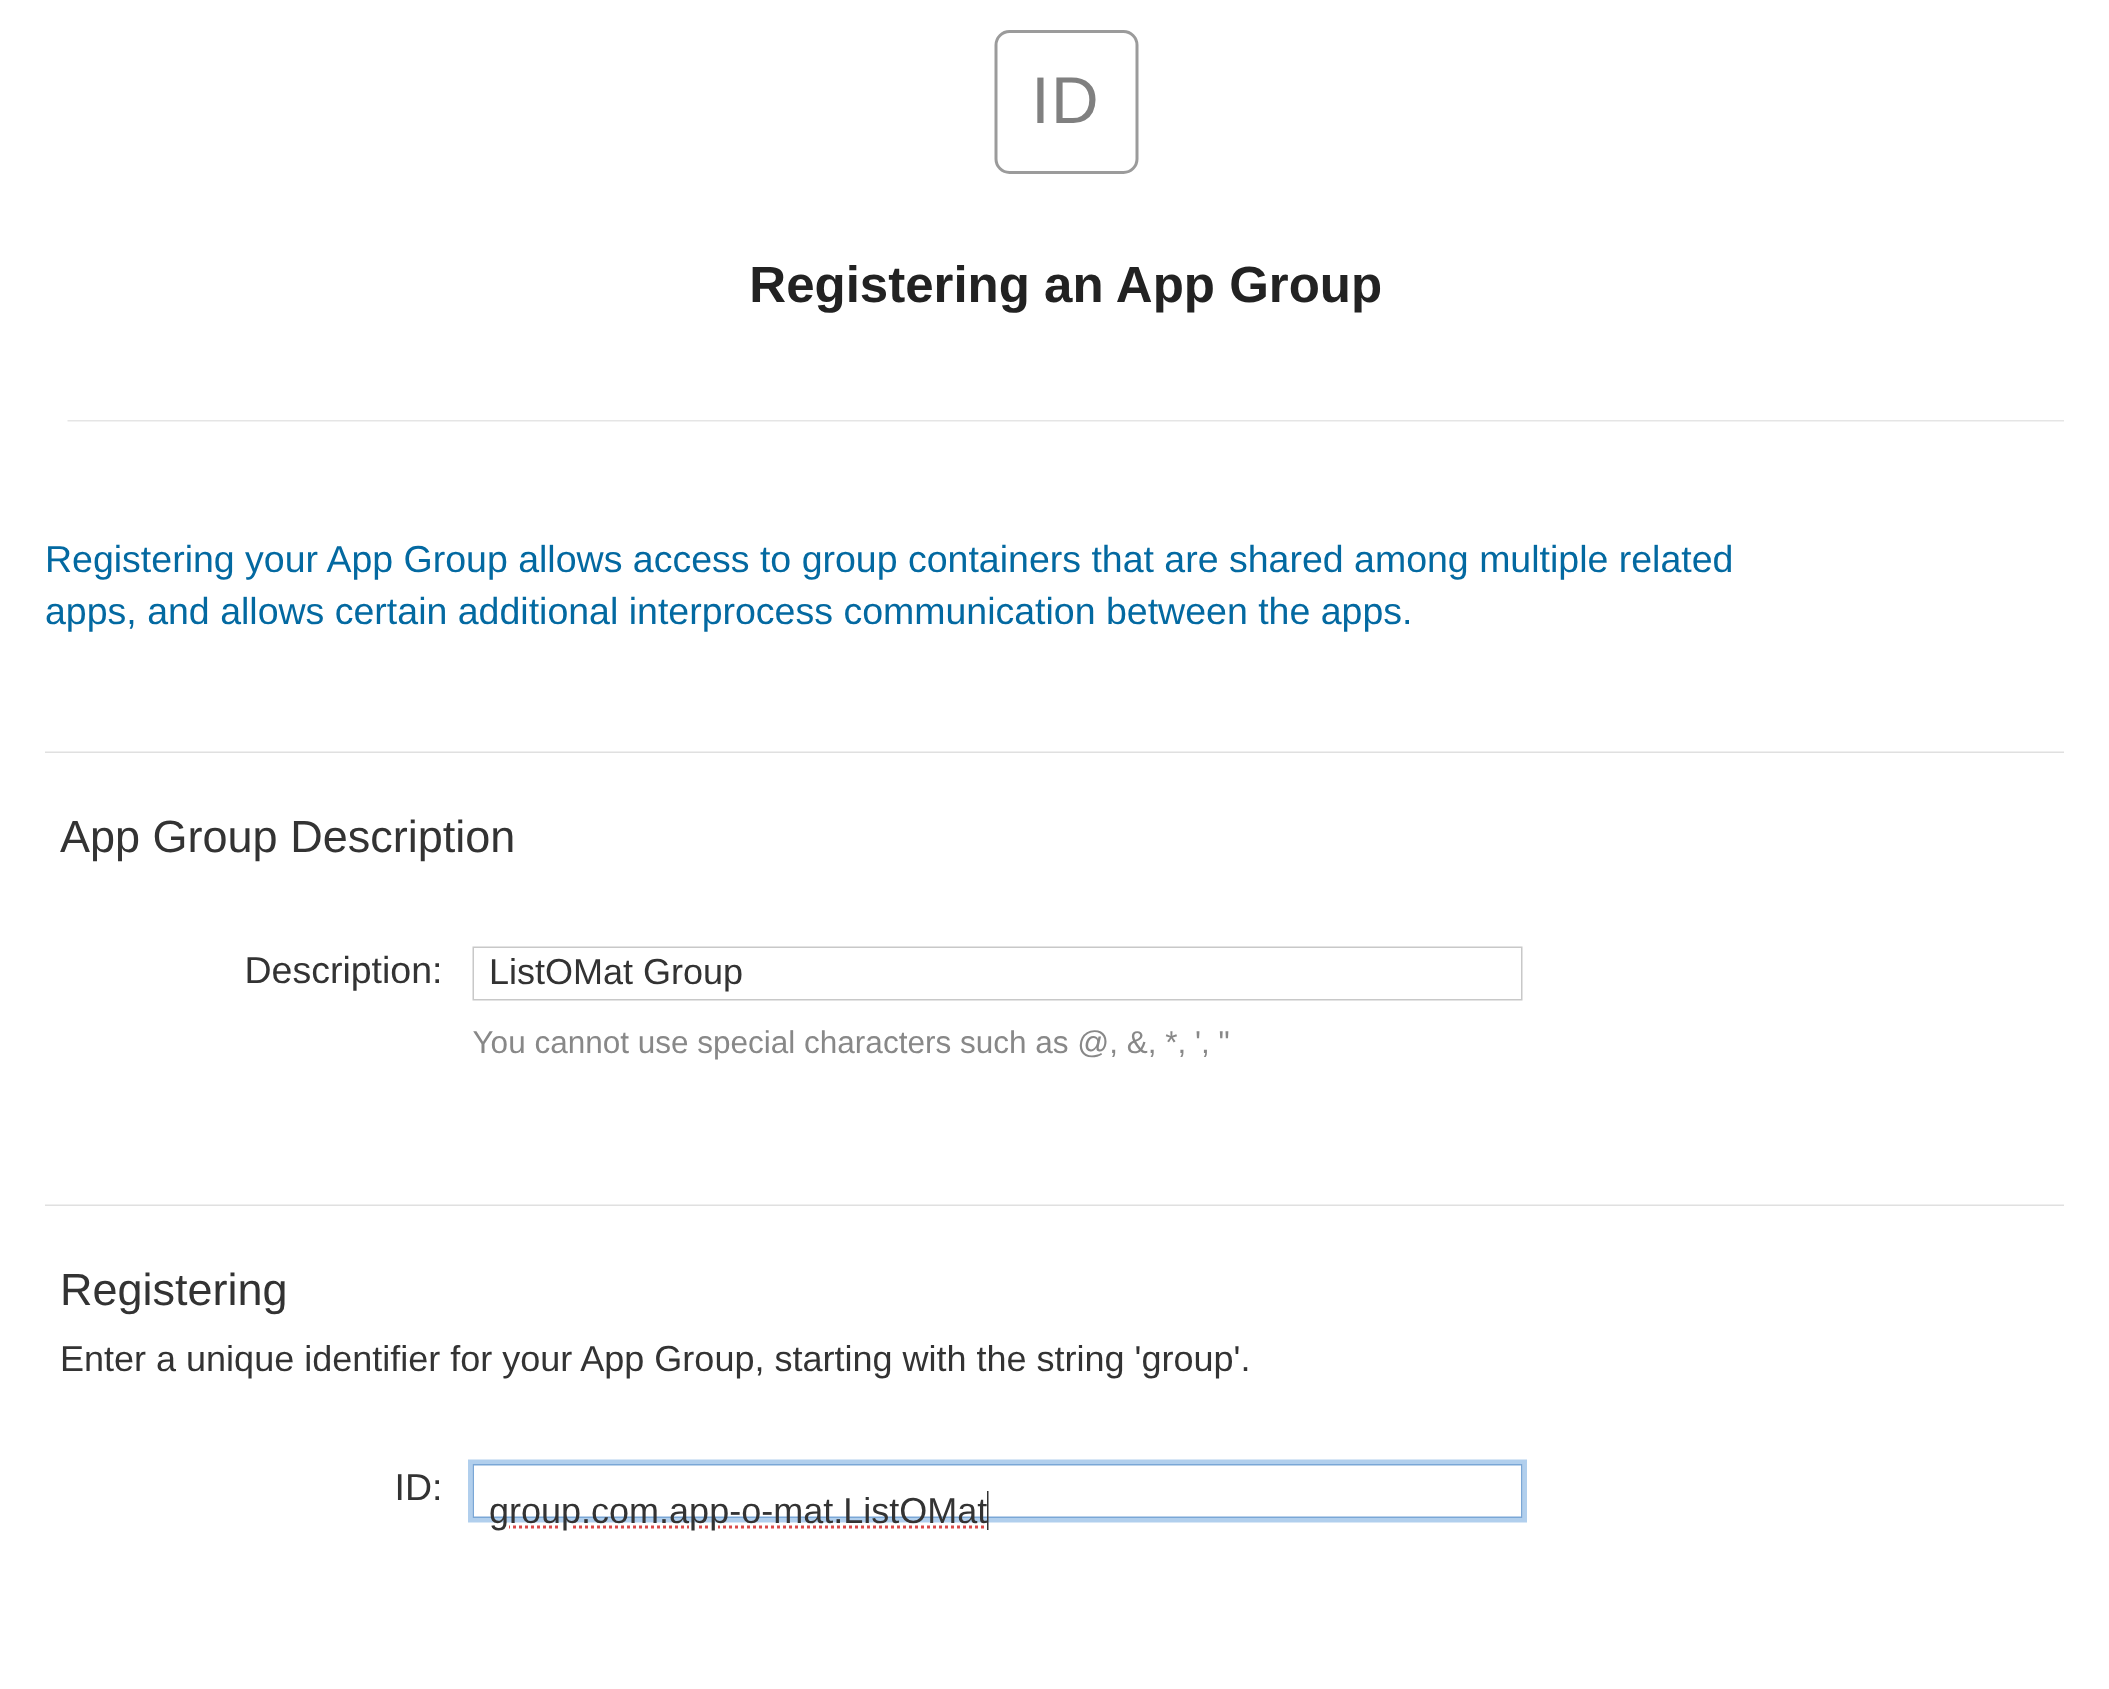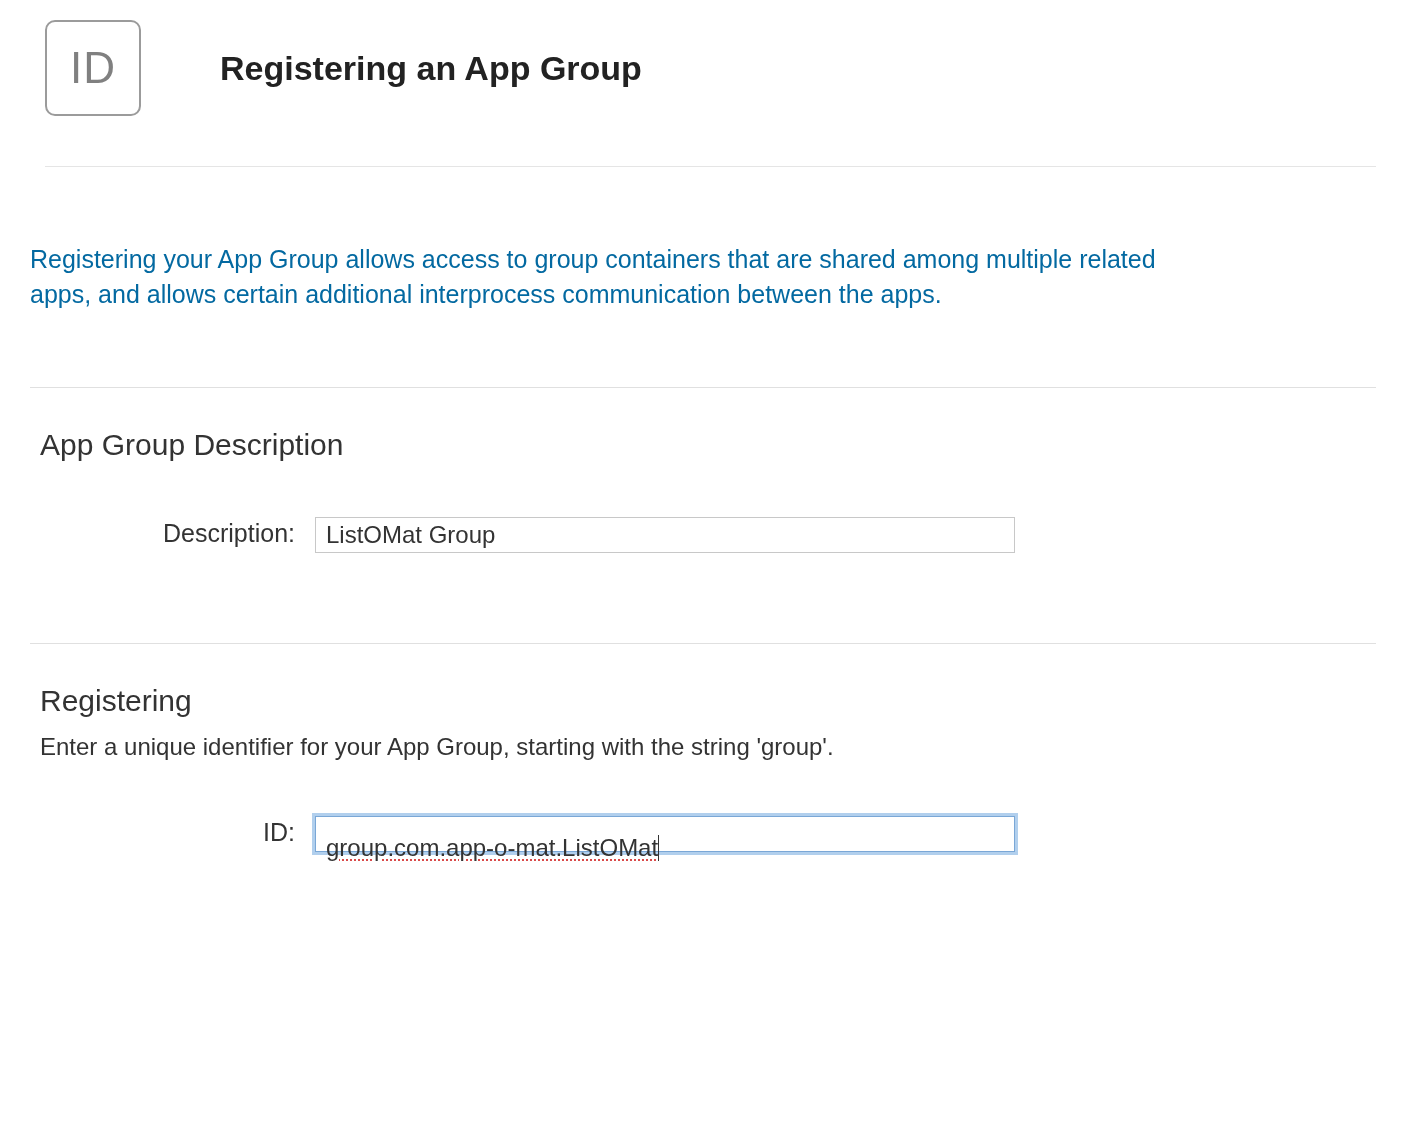--- a/index.html
+++ b/index.html
@@ -10,25 +10,26 @@
     body {
       font-family: "Lucida Grande", "Helvetica Neue", Helvetica, Arial, sans-serif;
       background: #ffffff;
       color: #333333;
       padding: 20px 30px;
       width: 1406px;
     }
     .header {
       display: flex;
       align-items: center;
-      gap: 79px;
-      padding-bottom: 50px;
+      gap: 55px;
+      padding-bottom: 70px;
       border-bottom: 1px solid #e5e5e5;
       margin-bottom: 75px;
       margin-left: 15px;
+      flex-direction: column;
     }
     .id-icon-box {
       width: 96px;
       height: 96px;
       border: 2px solid #9b9b9b;
       border-radius: 10px;
       display: flex;
       align-items: center;
       justify-content: center;
     }
@@ -146,20 +147,21 @@
 <p class="intro-text">Registering your App Group allows access to group containers that are shared among multiple related apps, and allows certain additional interprocess communication between the apps.</p>
 
 <hr class="section-divider">
 
 <div class="section">
   <h2 class="section-title">App Group Description</h2>
   <div class="form-row">
     <div class="form-label">Description:</div>
     <div class="form-input-wrap">
       <input type="text" class="text-input" value="ListOMat Group" style="">
+      <div class="hint-text">You cannot use special characters such as @, &amp;, *, ', "</div>
     </div>
   </div>
 </div>
 
 <hr class="section-divider">
 
 <div class="section" style="padding-bottom:40px;">
   <h2 class="section-title">Registering</h2>
   <p class="section-subtitle">Enter a unique identifier for your App Group, starting with the string 'group'.</p>
   <div class="form-row">

